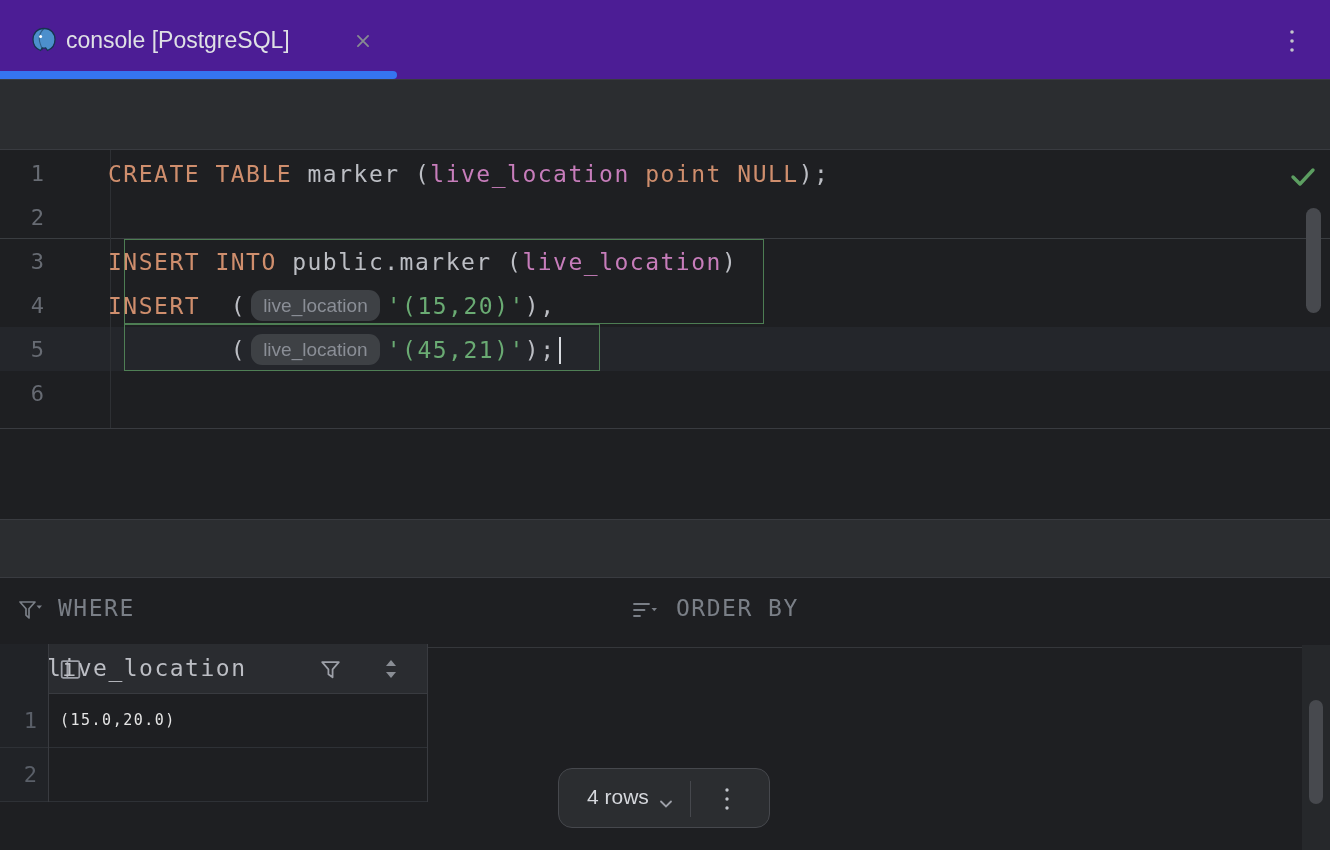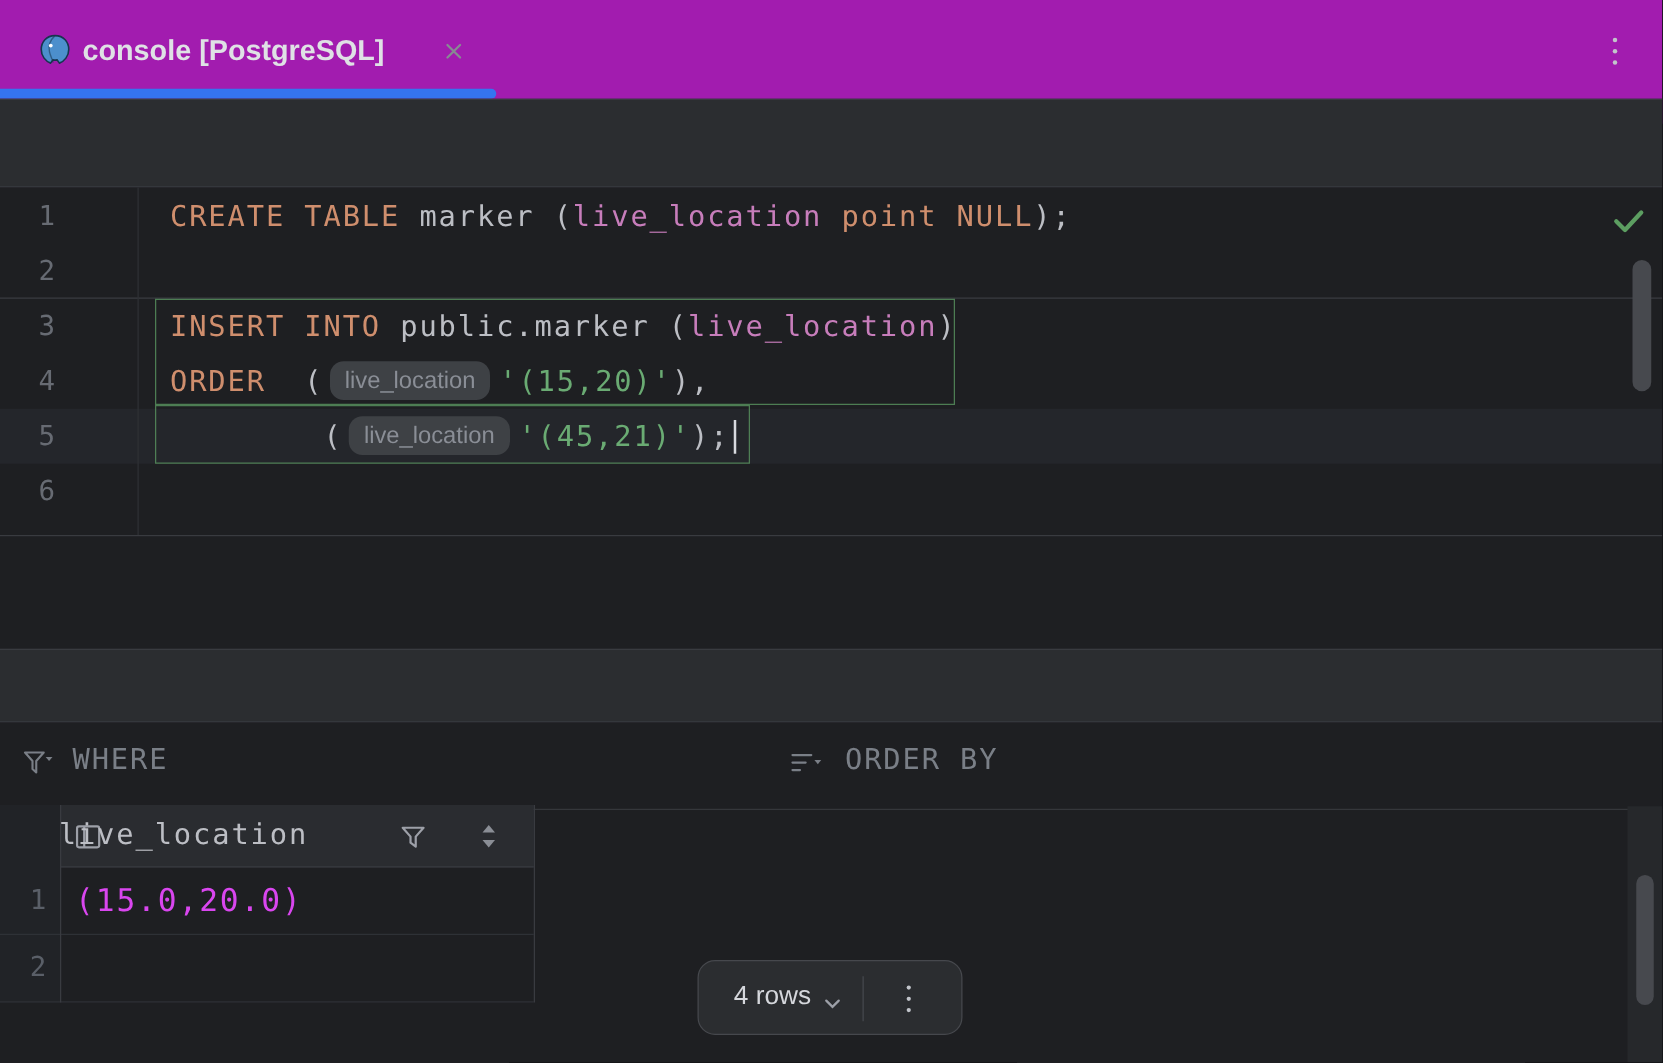--- a/index.html
+++ b/index.html
@@ -2,37 +2,37 @@
 <html><head>
 <meta charset="utf-8">
 <style>
   html,body{margin:0;padding:0;background:#101113;}
   #app{position:relative;width:1330px;height:850px;background:#1e1f22;overflow:hidden;
        font-family:"Liberation Sans",sans-serif;color:#ced0d6;}
   .abs{position:absolute;}
   .sep-v{position:absolute;width:1px;height:26px;background:#43454a;}
 
   
-  #tabbar1{position:absolute;left:0;top:0;width:1330px;height:99px;background:#a21caf;font-weight:bold;}
+  #tabbar1{position:absolute;left:0;top:0;width:1330px;height:99px;background:#4c1d95;}
   .tab-title{font-size:23px;color:#dfe1e5;}
   #progress{position:absolute;left:0;top:71px;width:397px;height:8px;background:#3574f0;border-radius:0 4px 4px 0;}
 
   
   .toolbar{position:absolute;left:0;width:1330px;background:#2b2d30;border-top:1px solid #393b40;border-bottom:1px solid #393b40;box-sizing:border-box;}
   #toolbar1{top:79px;height:71px;}
   #toolbar2{top:519px;height:59px;}
   .tb-label{position:absolute;font-size:21px;color:#ced0d6;white-space:nowrap;}
   .icon-btn-bg{position:absolute;width:44px;height:44px;border-radius:8px;background:#43454a;}
 
   
   #editor{position:absolute;left:0;top:150px;width:1330px;height:279px;background:#1e1f22;border-bottom:1px solid #393b40;box-sizing:border-box;}
   .gutter-num{position:absolute;left:0;width:44px;height:44px;line-height:44px;text-align:right;
               color:#676b73;font-family:"DejaVu Sans Mono",monospace;font-size:22px;}
   #gutter-line{position:absolute;left:110px;top:0;width:1px;height:278px;background:#2e3034;}
-  .code-line{position:absolute;left:136px;height:44px;line-height:44px;white-space:pre;
+  .code-line{position:absolute;left:108px;height:44px;line-height:44px;white-space:pre;
              font-family:"DejaVu Sans Mono",monospace;font-size:23px;letter-spacing:1.5px;color:#bcbec4;}
   .tk-kw{color:#cf8e6d;} .tk-id{color:#bcbec4;} .tk-col{color:#c77dbb;} .tk-str{color:#6aab73;}
   .pill{display:inline-block;background:#3e4145;color:#8a8e96;font-family:"Liberation Sans",sans-serif;
         font-size:19px;letter-spacing:0;line-height:23px;padding:4px 12px;border-radius:11px;
         margin:0 7px 0 5px;vertical-align:middle;position:relative;top:-2px;}
   .caret{display:inline-block;width:2px;height:27px;background:#d8dadf;vertical-align:middle;margin-left:3px;position:relative;top:-1px;}
   #stmt-sep{position:absolute;left:0;top:88px;width:1330px;height:1px;background:#3a3d41;}
   #cur-line{position:absolute;left:0;top:177px;width:1330px;height:44px;background:#24262b;}
   .stmt-box{position:absolute;border:1px solid rgba(93,158,100,0.75);box-sizing:border-box;}
   #stmt-box-a{left:124px;top:89px;width:640px;height:85px;}
@@ -48,21 +48,21 @@
   .filter-label{position:absolute;top:17px;font-family:"DejaVu Sans Mono",monospace;font-size:23px;letter-spacing:1.5px;color:#7a7f87;}
 
   
   #grid{position:absolute;left:0;top:644px;width:1330px;height:206px;}
   #grid-gutter-col{position:absolute;left:0;top:0;width:48px;height:158px;background:#212327;}
   #grid-header{position:absolute;left:48px;top:0;width:379px;height:50px;background:#2a2c30;border-bottom:1px solid #393b40;box-sizing:border-box;}
   .grid-vline{position:absolute;top:0;width:1px;height:158px;background:#393b40;}
   .g-row{position:absolute;left:0;width:427px;height:54px;border-bottom:1px solid #2e3136;box-sizing:border-box;}
   .g-num{position:absolute;left:0;width:38px;text-align:right;line-height:53px;
          font-family:"DejaVu Sans Mono",monospace;font-size:22px;letter-spacing:1px;color:#5a5f68;}
-  .g-val{position:absolute;left:60px;line-height:53px;font-family:"DejaVu Sans Mono",monospace;font-size:25px;letter-spacing:1.5px;color:#d946ef;}
+  .g-val{position:absolute;left:60px;line-height:53px;font-family:"DejaVu Sans Mono",monospace;font-size:15px;letter-spacing:1.5px;color:#e5e5e5;}
   #grid-col-label{position:absolute;left:47px;top:11px;font-family:"DejaVu Sans Mono",monospace;font-size:23px;letter-spacing:1.5px;color:#bcbec4;}
 
   
   #rows-pill{position:absolute;left:558px;top:768px;width:212px;height:60px;background:#2b2d30;
              border:1px solid #46484d;border-radius:14px;box-sizing:border-box;}
   #rows-pill .label{position:absolute;left:28px;top:16px;font-size:21px;color:#d5d7dc;}
   #rows-pill .psep{position:absolute;left:131px;top:12px;width:1px;height:36px;background:#46484d;}
 
   
   #vscroll-track{position:absolute;left:1302px;top:645px;width:28px;height:205px;background:#26282b;}
@@ -177,21 +177,21 @@
         <div class="gutter-num" style="top: 90px;">3</div>
         <div class="gutter-num" style="top: 134px;">4</div>
         <div class="gutter-num" style="top: 178px;">5</div>
         <div class="gutter-num" style="top: 222px;">6</div>
       </div>
     <div id="stmt-box-a" class="stmt-box"></div>
     <div id="stmt-box-b" class="stmt-box"></div>
     <div id="code-lines">
         <div class="code-line" style="top: 2px;"><span class="tk-kw">CREATE TABLE</span><span class="tk-id"> marker (</span><span class="tk-col">live_location</span><span class="tk-id"> </span><span class="tk-kw">point</span><span class="tk-id"> </span><span class="tk-kw">NULL</span><span class="tk-id">);</span></div>
         <div class="code-line" style="top: 90px;"><span class="tk-kw">INSERT INTO</span><span class="tk-id"> public.marker (</span><span class="tk-col">live_location</span><span class="tk-id">)</span></div>
-        <div class="code-line" style="top: 134px;"><span class="tk-kw">ORDER</span><span class="tk-id">  (</span><span class="pill">live_location</span><span class="tk-str">'(15,20)'</span><span class="tk-id">),</span></div>
+        <div class="code-line" style="top: 134px;"><span class="tk-kw">INSERT</span><span class="tk-id">  (</span><span class="pill">live_location</span><span class="tk-str">'(15,20)'</span><span class="tk-id">),</span></div>
         <div class="code-line" style="top: 178px;"><span class="tk-id">        (</span><span class="pill">live_location</span><span class="tk-str">'(45,21)'</span><span class="tk-id">);</span><span class="caret"></span></div>
       </div>
     <div class="abs" style="left:1288px;top:14px;">
       <svg width="30" height="26" viewBox="0 0 30 26">
           <path d="M5 13 L12 20 L25 6" fill="none" stroke="#5c9e61" stroke-width="3.4" stroke-linecap="round" stroke-linejoin="round"></path>
         </svg>
     </div>
     <div id="editor-scroll"></div>
   </div>
 

